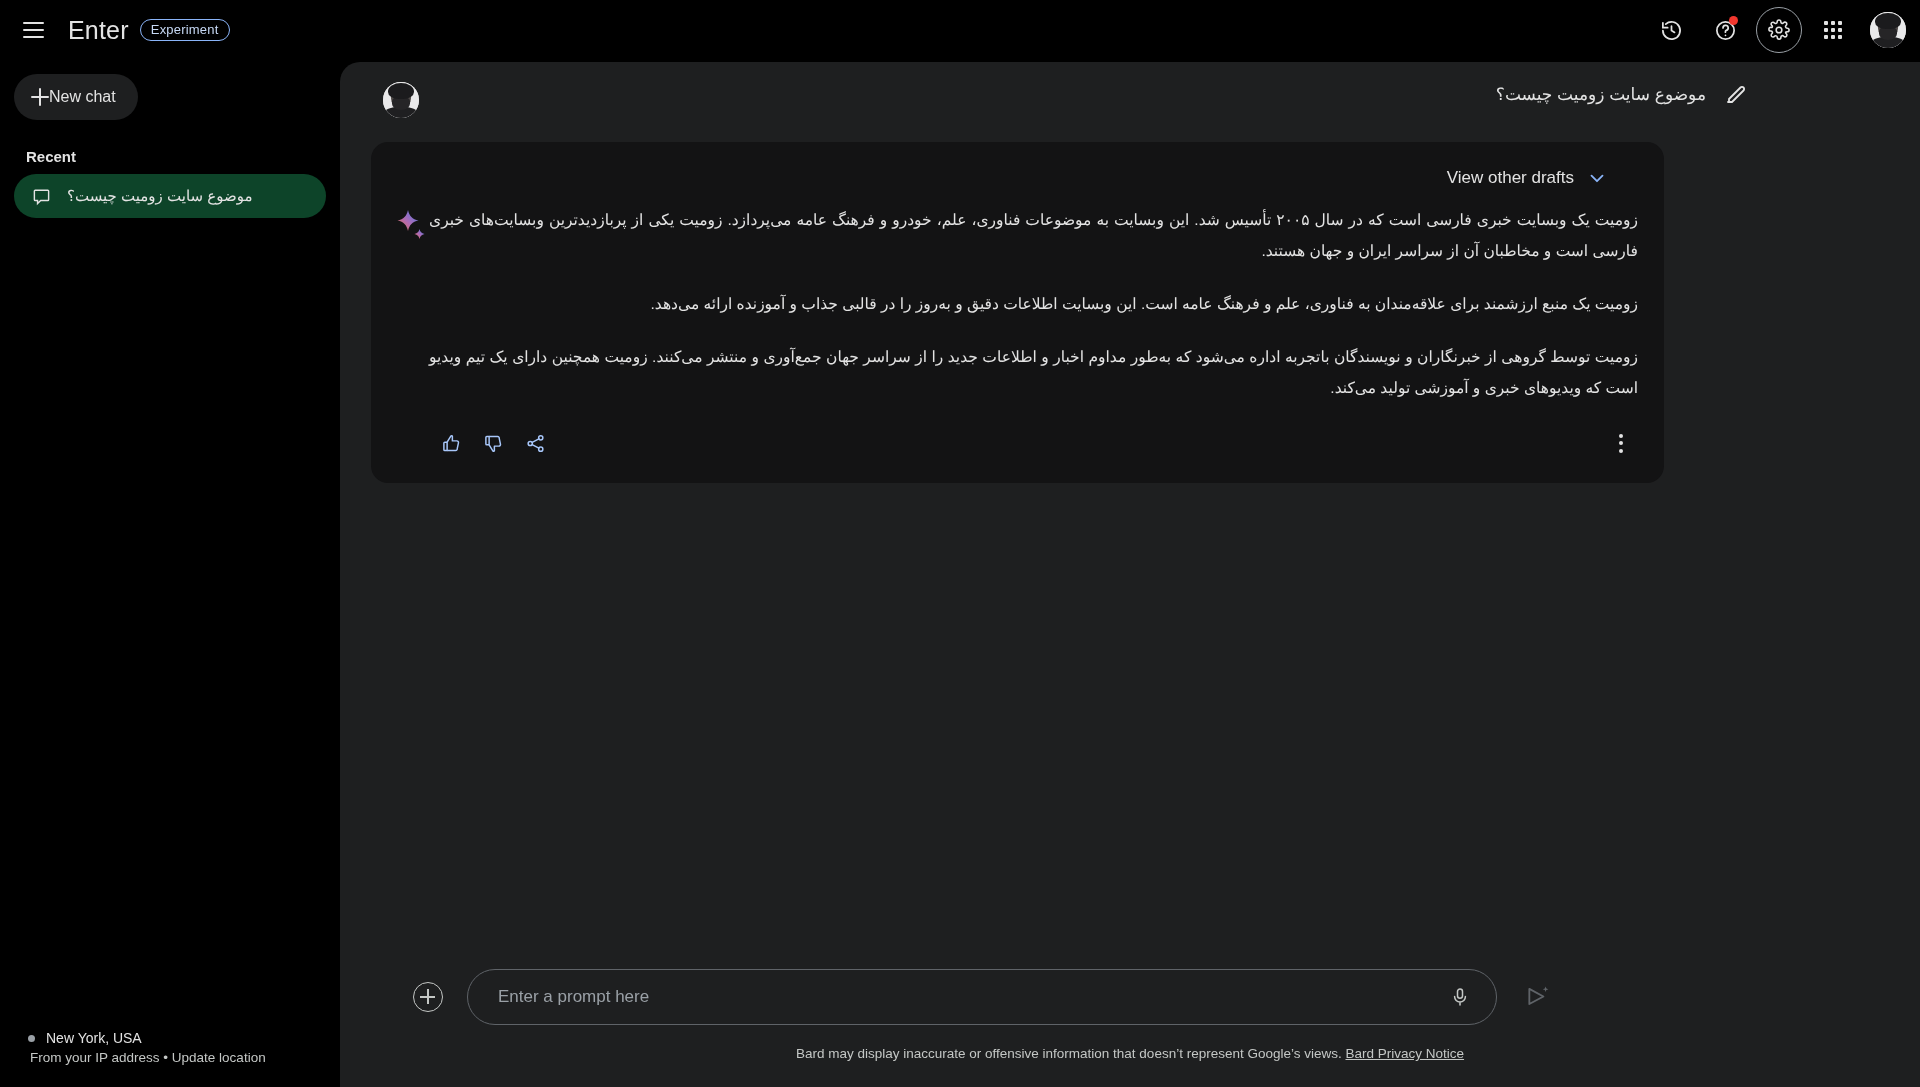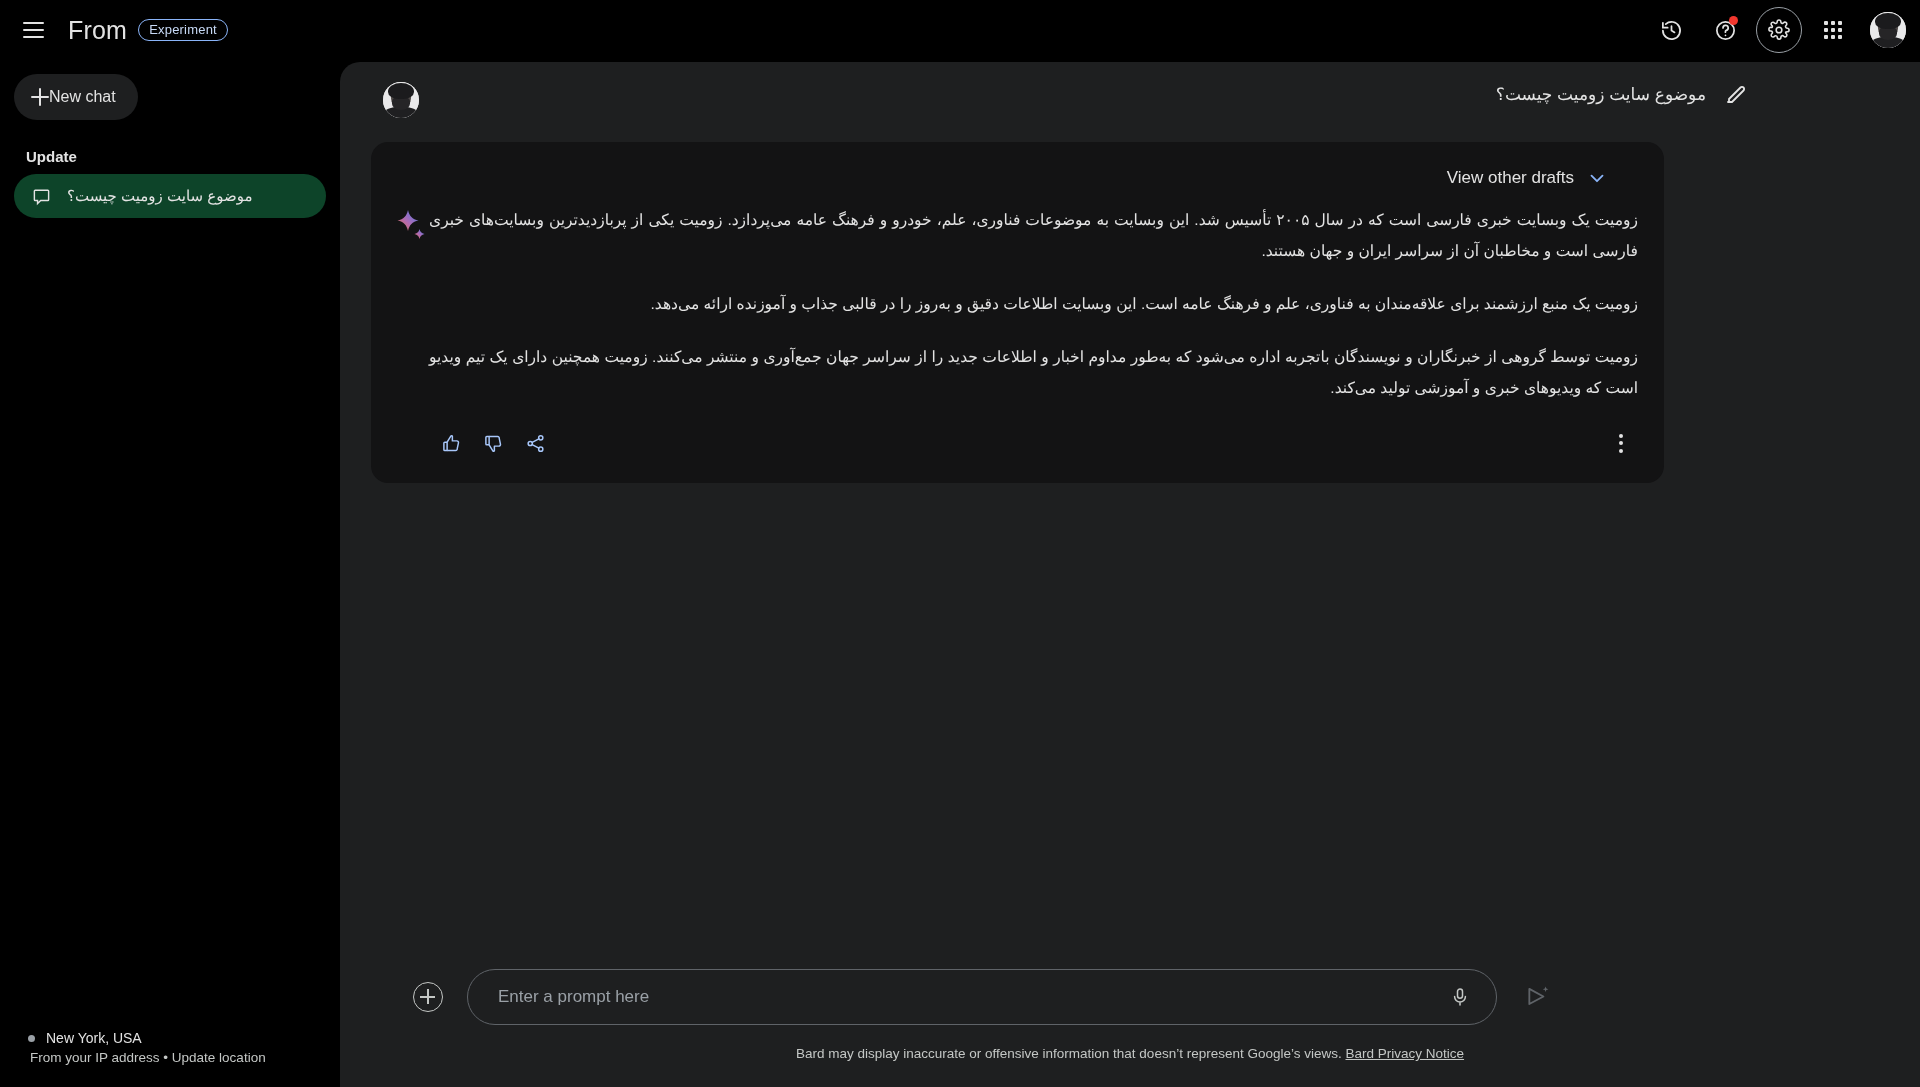--- a/index.html
+++ b/index.html
@@ -203,21 +203,21 @@
 </head>
 <body>
 
 <div class="topbar">
   <div class="hamburger">
     <span></span>
     <span></span>
     <span></span>
   </div>
   <div class="brand">
-    <div class="brand-name">From</div>
+    <div class="brand-name">Enter</div>
     <div class="brand-badge">Experiment</div>
   </div>
 
   <div class="topbar-right">
     <div class="ticon">
       <svg width="23" height="23" viewBox="0 0 24 24" fill="none" stroke="currentColor" stroke-width="1.8" stroke-linecap="round">
         <path d="M3 12a9 9 0 1 0 3-6.7"></path>
           <path d="M3 4v5h5"></path>
           <path d="M12 7.5V12l3.2 2"></path>
       </svg>
@@ -259,21 +259,21 @@
     </div>
   </div>
 </div>
 
 <div class="sidebar">
   <div class="new-chat">
     <div class="plus-glyph"></div>
     <span>New chat</span>
   </div>
 
-  <div class="recent-label">Update</div>
+  <div class="recent-label">Recent</div>
 
   <div class="chat-item">
     <svg width="19" height="19" viewBox="0 0 24 24" fill="none" stroke="#e3e3e3" stroke-width="1.8">
       <path d="M20 4H4a1 1 0 0 0-1 1v11a1 1 0 0 0 1 1h3v4l4-4h9a1 1 0 0 0 1-1V5a1 1 0 0 0-1-1z"></path>
     </svg>
     <span class="label">موضوع سایت زومیت چیست؟</span>
   </div>
 
   <div class="location">
     <div class="loc-row">

